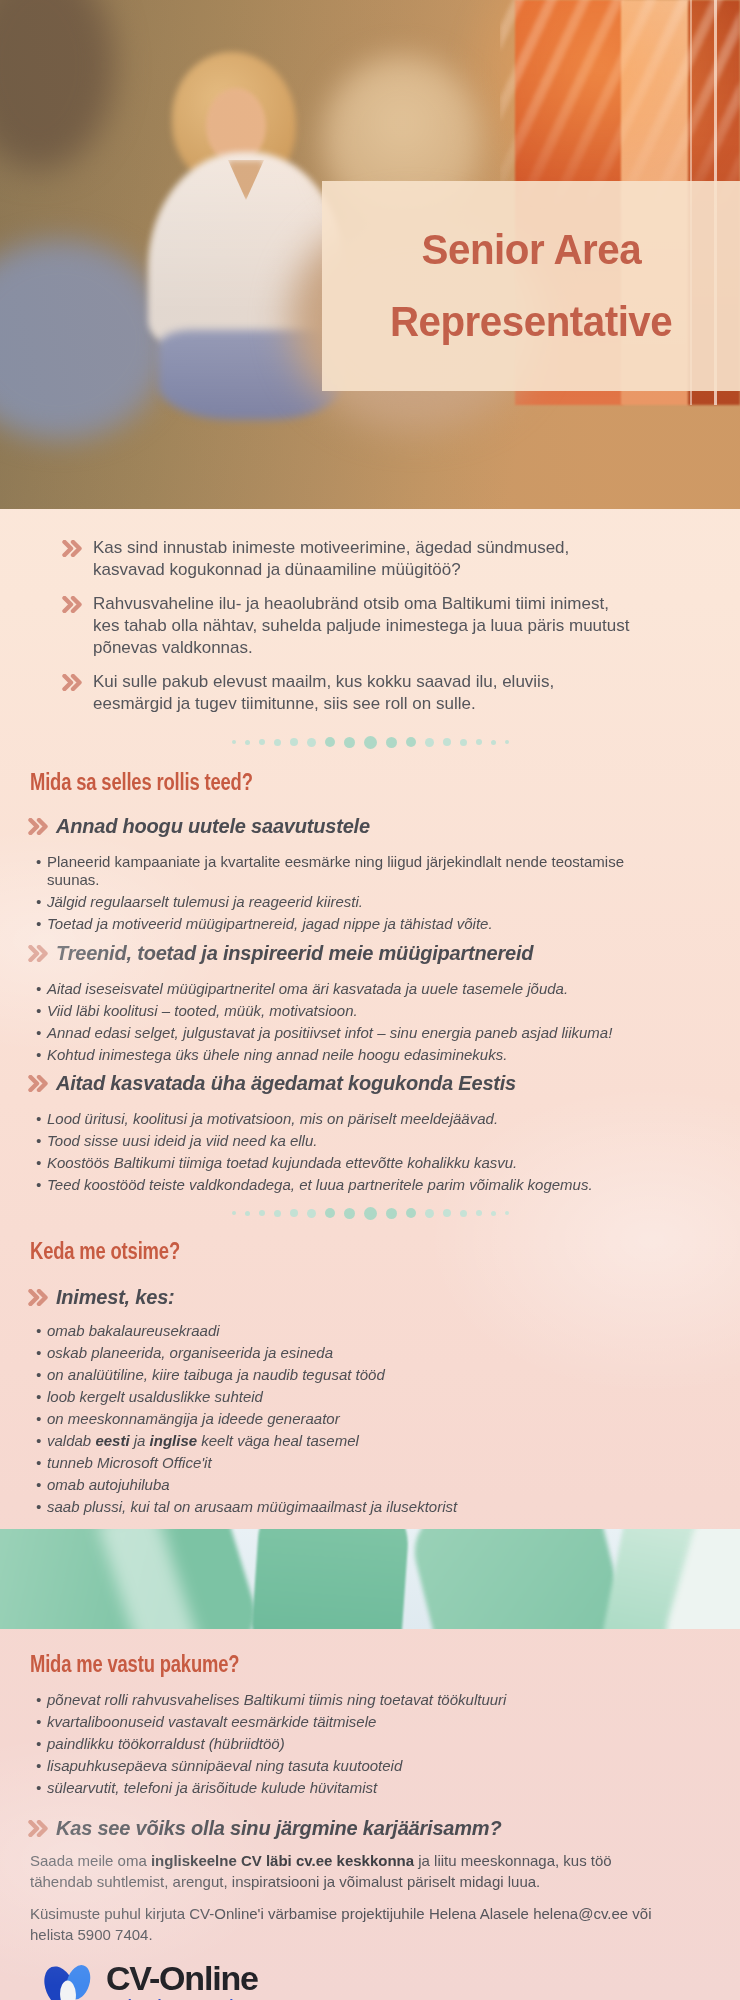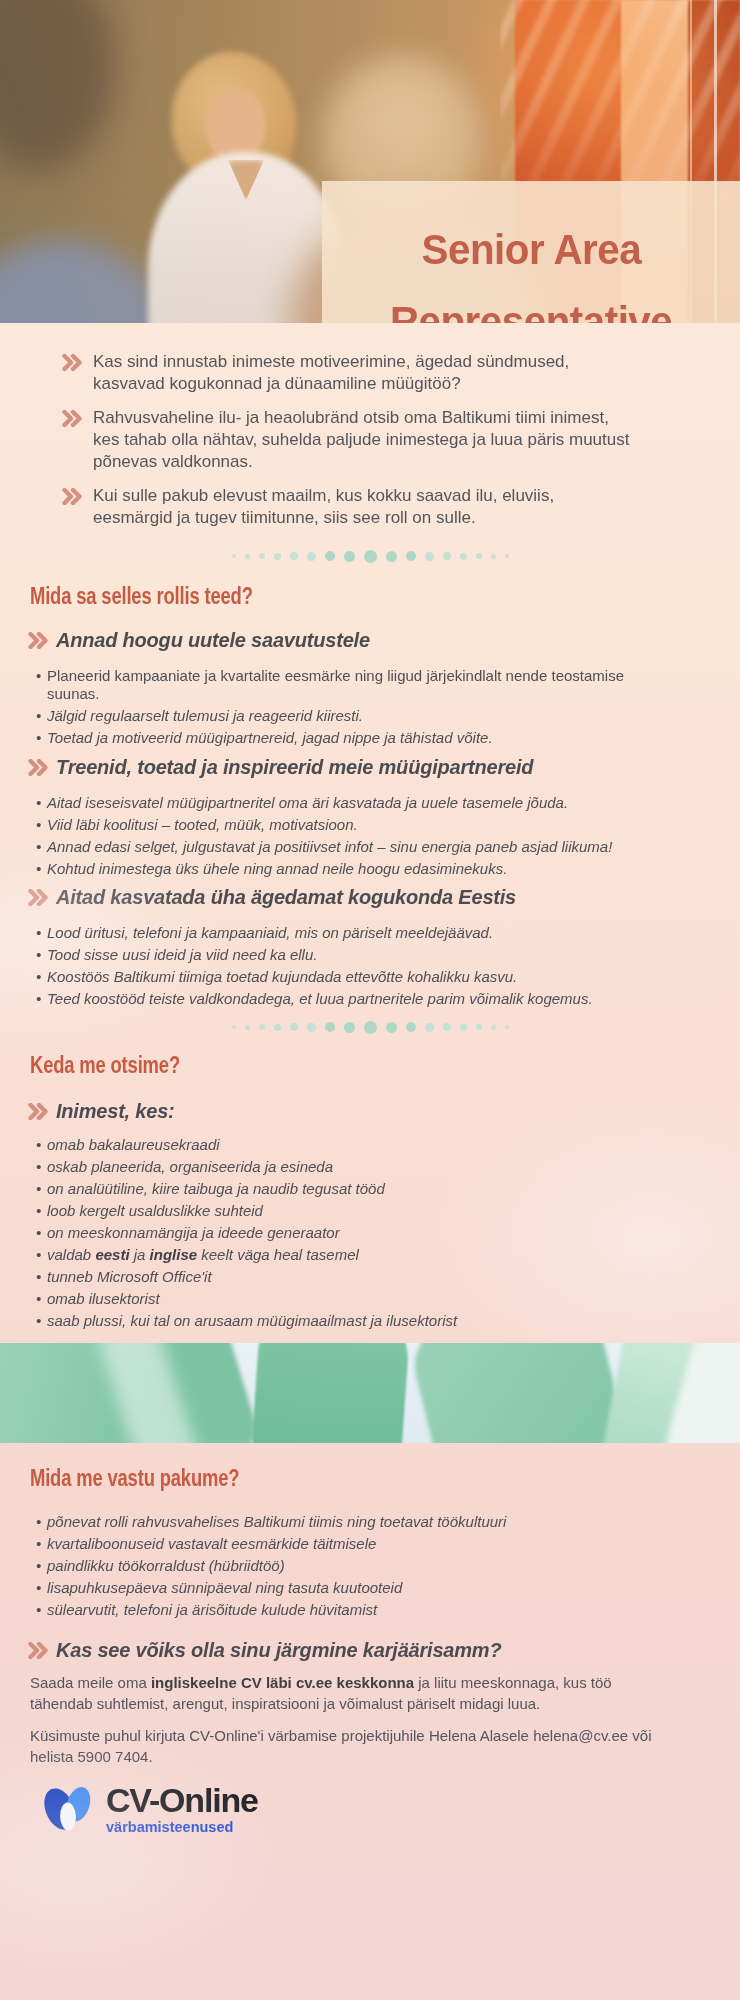--- a/index.html
+++ b/index.html
@@ -6,21 +6,21 @@
   body{font-family:"Liberation Sans","DejaVu Sans",sans-serif;}
   .page{position:relative;width:740px;height:2000px;overflow:hidden;
     background:linear-gradient(180deg,#fcebdf 0%,#fbe6d8 30%,#f9ded3 55%,#f6d8d0 75%,#f3d6d2 100%);}
   .page::before{content:"";position:absolute;inset:0;pointer-events:none;
     background:
       radial-gradient(320px 220px at 88% 62%, rgba(255,255,255,.35), rgba(255,255,255,0) 70%),
       radial-gradient(260px 160px at 6% 47%, rgba(255,255,255,.30), rgba(255,255,255,0) 70%),
       radial-gradient(300px 180px at 10% 93%, rgba(255,255,255,.25), rgba(255,255,255,0) 70%);}
 
   
-  .hero{position:relative;width:740px;height:323px;overflow:hidden;
+  .hero{position:relative;width:740px;height:509px;overflow:hidden;
     background:linear-gradient(100deg,#8d7a58 0%,#a18a60 28%,#b29468 48%,#c09c6c 62%,#c99f6e 72%);}
   .hero .blob{position:absolute;}
   .h-darkperson{left:-36px;top:-40px;width:150px;height:210px;background:#6e5d48;filter:blur(16px);border-radius:50%;}
   .h-grayblob{left:-50px;top:240px;width:220px;height:200px;background:#8a97b2;filter:blur(14px);border-radius:50%;}
   .h-hair{left:172px;top:52px;width:124px;height:136px;background:radial-gradient(circle at 40% 35%,#ecc98e,#c99a58);border-radius:55% 60% 50% 55%;filter:blur(3px);}
   .h-face{left:206px;top:88px;width:60px;height:76px;background:#eebf97;border-radius:50%;filter:blur(2px);}
   .h-blouse{left:148px;top:152px;width:196px;height:200px;background:linear-gradient(180deg,#fdfdfc,#eceae8 80%);
     border-radius:48% 48% 24% 24% / 58% 58% 16% 16%;filter:blur(3px);}
   .h-vneck{left:228px;top:160px;width:36px;height:40px;background:#ddb68f;filter:blur(3px);
     clip-path:polygon(0 0,100% 0,50% 100%);}
@@ -196,21 +196,21 @@
     </ul>
 
     <div class="subhead sh3">
       <svg class="chev" width="21" height="17" viewBox="0 0 21 17">
           <path d="M2.5 2 L9 8.5 L2.5 15" fill="none" stroke="#d6907f" stroke-width="4.4" stroke-linecap="round" stroke-linejoin="round"></path>
           <path d="M11 2 L17.5 8.5 L11 15" fill="none" stroke="#d6907f" stroke-width="4.4" stroke-linecap="round" stroke-linejoin="round"></path>
         </svg>
       <h3>Aitad kasvatada üha ägedamat kogukonda Eestis</h3>
     </div>
     <ul>
-      <li class="nw">Lood üritusi, telefoni ja kampaaniaid, mis on päriselt meeldejäävad.</li>
+      <li class="nw">Lood üritusi, koolitusi ja motivatsioon, mis on päriselt meeldejäävad.</li>
       <li class="nw">Tood sisse uusi ideid ja viid need ka ellu.</li>
       <li class="nw">Koostöös Baltikumi tiimiga toetad kujundada ettevõtte kohalikku kasvu.</li>
       <li class="nw">Teed koostööd teiste valdkondadega, et luua partneritele parim võimalik kogemus.</li>
     </ul>
 
     <div class="dots" style="margin-top:12px;">
         <i style="width: 4px; height: 4px; background: rgb(195, 225, 212);"></i>
         <i style="width: 5px; height: 5px; background: rgb(195, 225, 212);"></i>
         <i style="width: 6px; height: 6px; background: rgb(195, 225, 212);"></i>
         <i style="width: 7px; height: 7px; background: rgb(195, 225, 212);"></i>
@@ -239,39 +239,39 @@
       <h3>Inimest, kes:</h3>
     </div>
     <ul>
       <li class="nw">omab bakalaureusekraadi</li>
       <li class="nw">oskab planeerida, organiseerida ja esineda</li>
       <li class="nw">on analüütiline, kiire taibuga ja naudib tegusat tööd</li>
       <li class="nw">loob kergelt usalduslikke suhteid</li>
       <li class="nw">on meeskonnamängija ja ideede generaator</li>
       <li class="nw"><span>valdab </span><span class="bld">eesti</span><span> ja </span><span class="bld">inglise</span><span> keelt väga heal tasemel</span></li>
       <li class="nw">tunneb Microsoft Office'it</li>
-      <li class="nw">omab ilusektorist</li>
+      <li class="nw">omab autojuhiluba</li>
       <li class="nw">saab plussi, kui tal on arusaam müügimaailmast ja ilusektorist</li>
     </ul>
   </div>
 
   <div class="strip">
     <div class="s1"></div>
     <div class="s-shine"></div>
     <div class="s2"></div>
     <div class="s3"></div>
     <div class="s4"></div>
     <div class="s5"></div>
   </div>
 
   <div class="c2">
 
     <h2 class="h2-offer"><span class="sq">Mida me vastu pakume?</span></h2>
 
-    <ul style="margin-top:20px;">
+    <ul style="margin-top:12px;">
       <li class="nw">põnevat rolli rahvusvahelises Baltikumi tiimis ning toetavat töökultuuri</li>
       <li class="nw">kvartaliboonuseid vastavalt eesmärkide täitmisele</li>
       <li class="nw">paindlikku töökorraldust (hübriidtöö)</li>
       <li class="nw">lisapuhkusepäeva sünnipäeval ning tasuta kuutooteid</li>
       <li class="nw">sülearvutit, telefoni ja ärisõitude kulude hüvitamist</li>
     </ul>
 
     <div class="subhead sh-close">
       <svg class="chev" width="21" height="17" viewBox="0 0 21 17">
           <path d="M2.5 2 L9 8.5 L2.5 15" fill="none" stroke="#d6907f" stroke-width="4.4" stroke-linecap="round" stroke-linejoin="round"></path>

